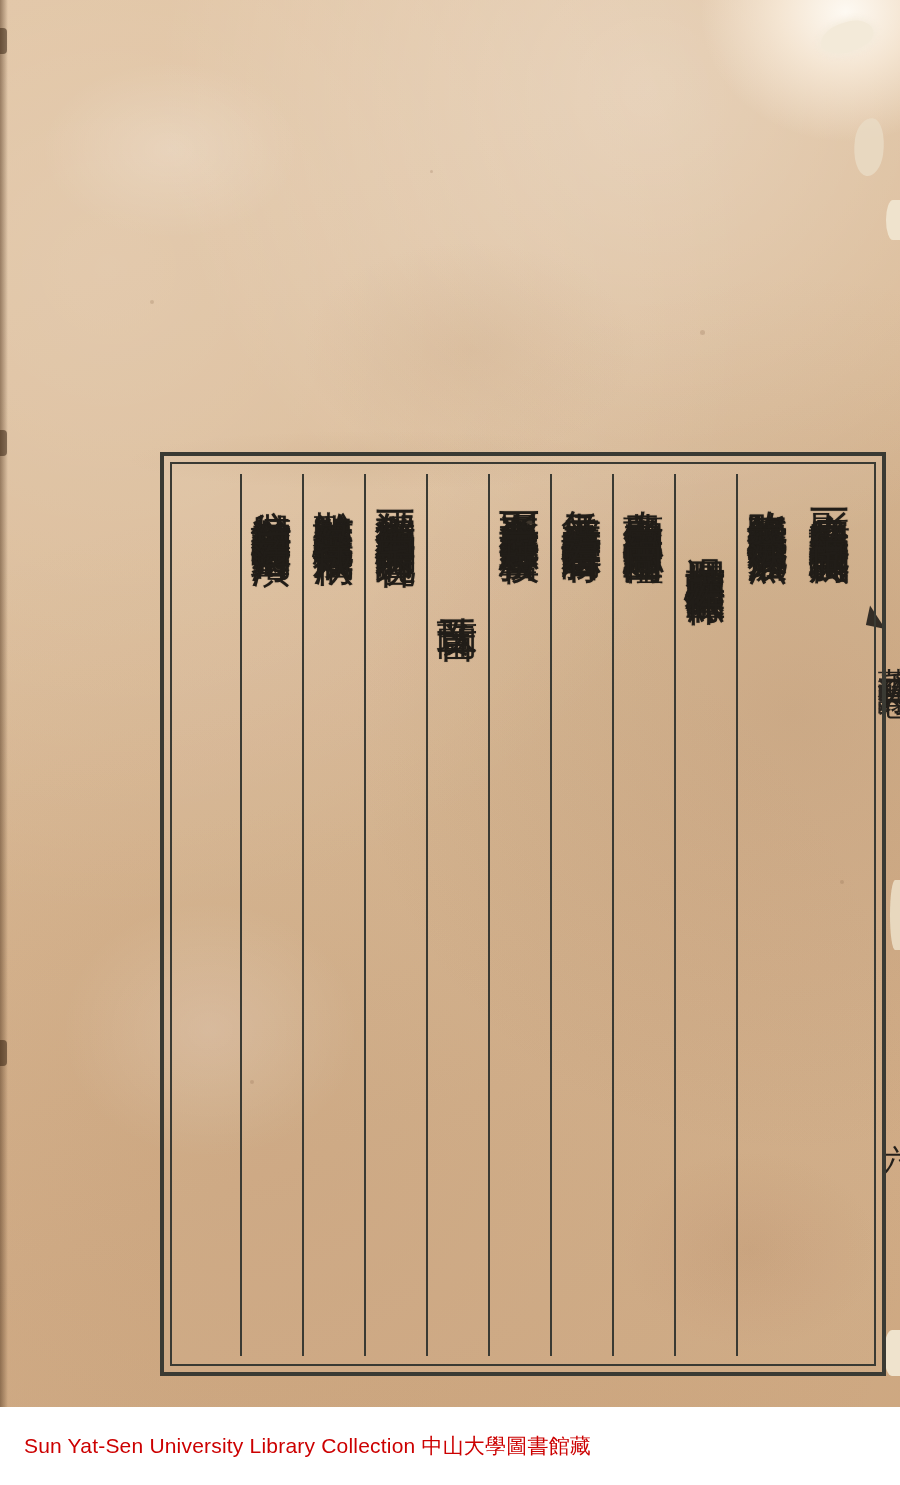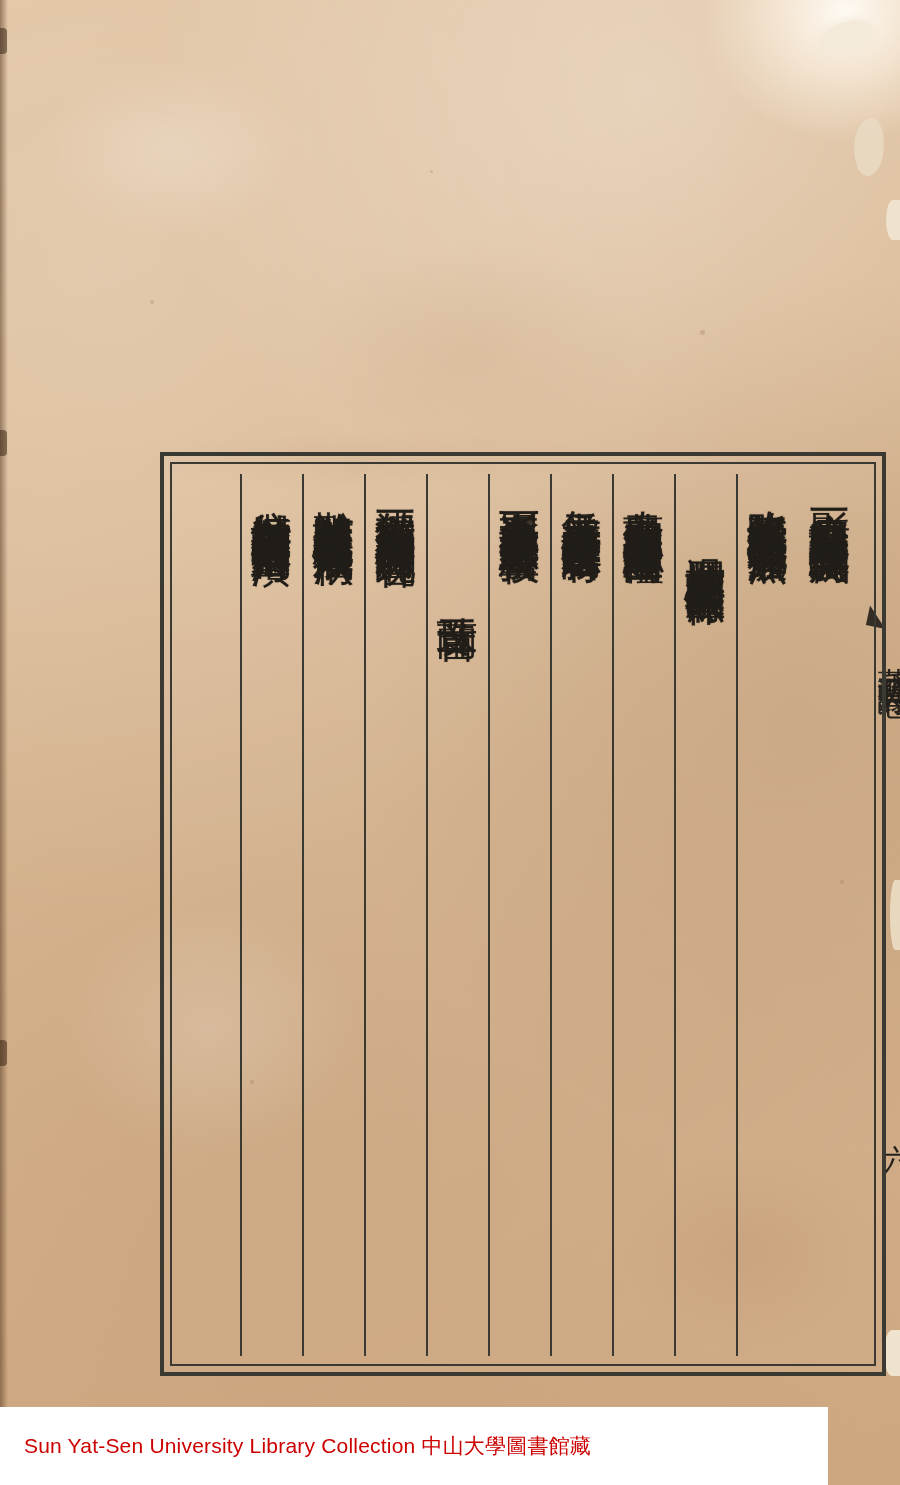--- a/index.html
+++ b/index.html
@@ -177,21 +177,21 @@
     font-size: 26px;
     color: #2b251e;
     transform: rotate(12deg);
   }
 
   
   #footer {
     position: absolute;
     left: 0;
     bottom: 0;
-    width: 828px;
+    width: 900px;
     height: 78px;
     background: #ffffff;
     display: flex;
     align-items: center;
   }
   #credit {
     margin-left: 24px;
     font-family: "Liberation Sans", sans-serif;
     font-size: 21px;
     color: #cc0000;

